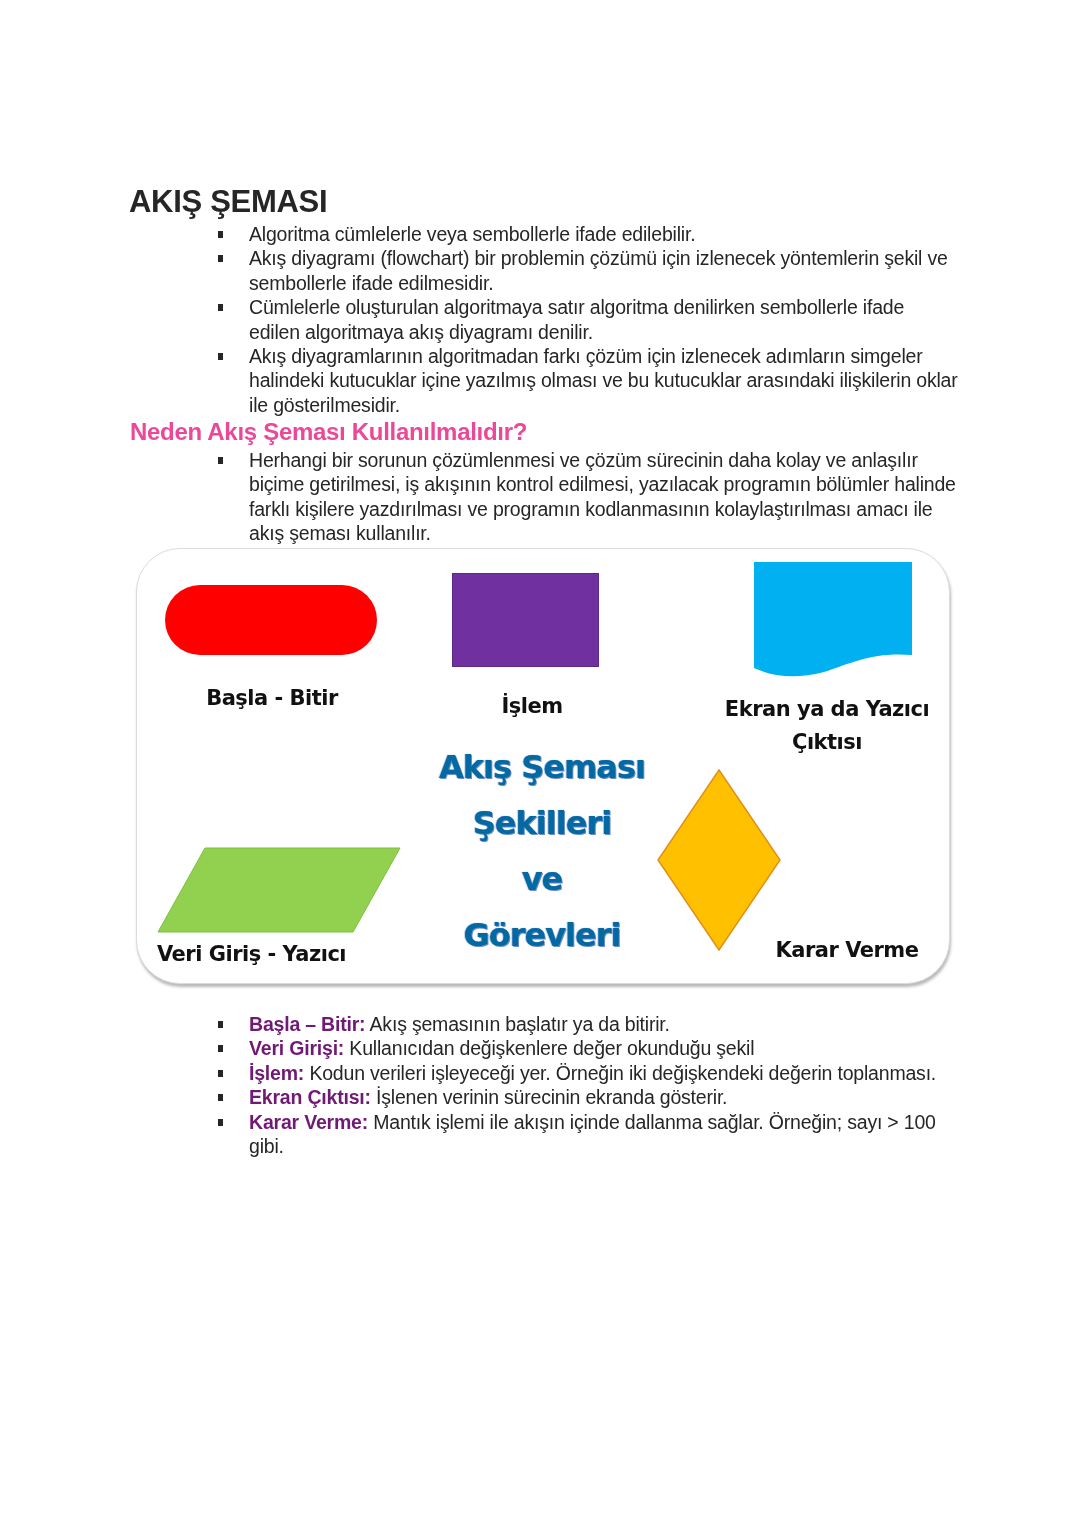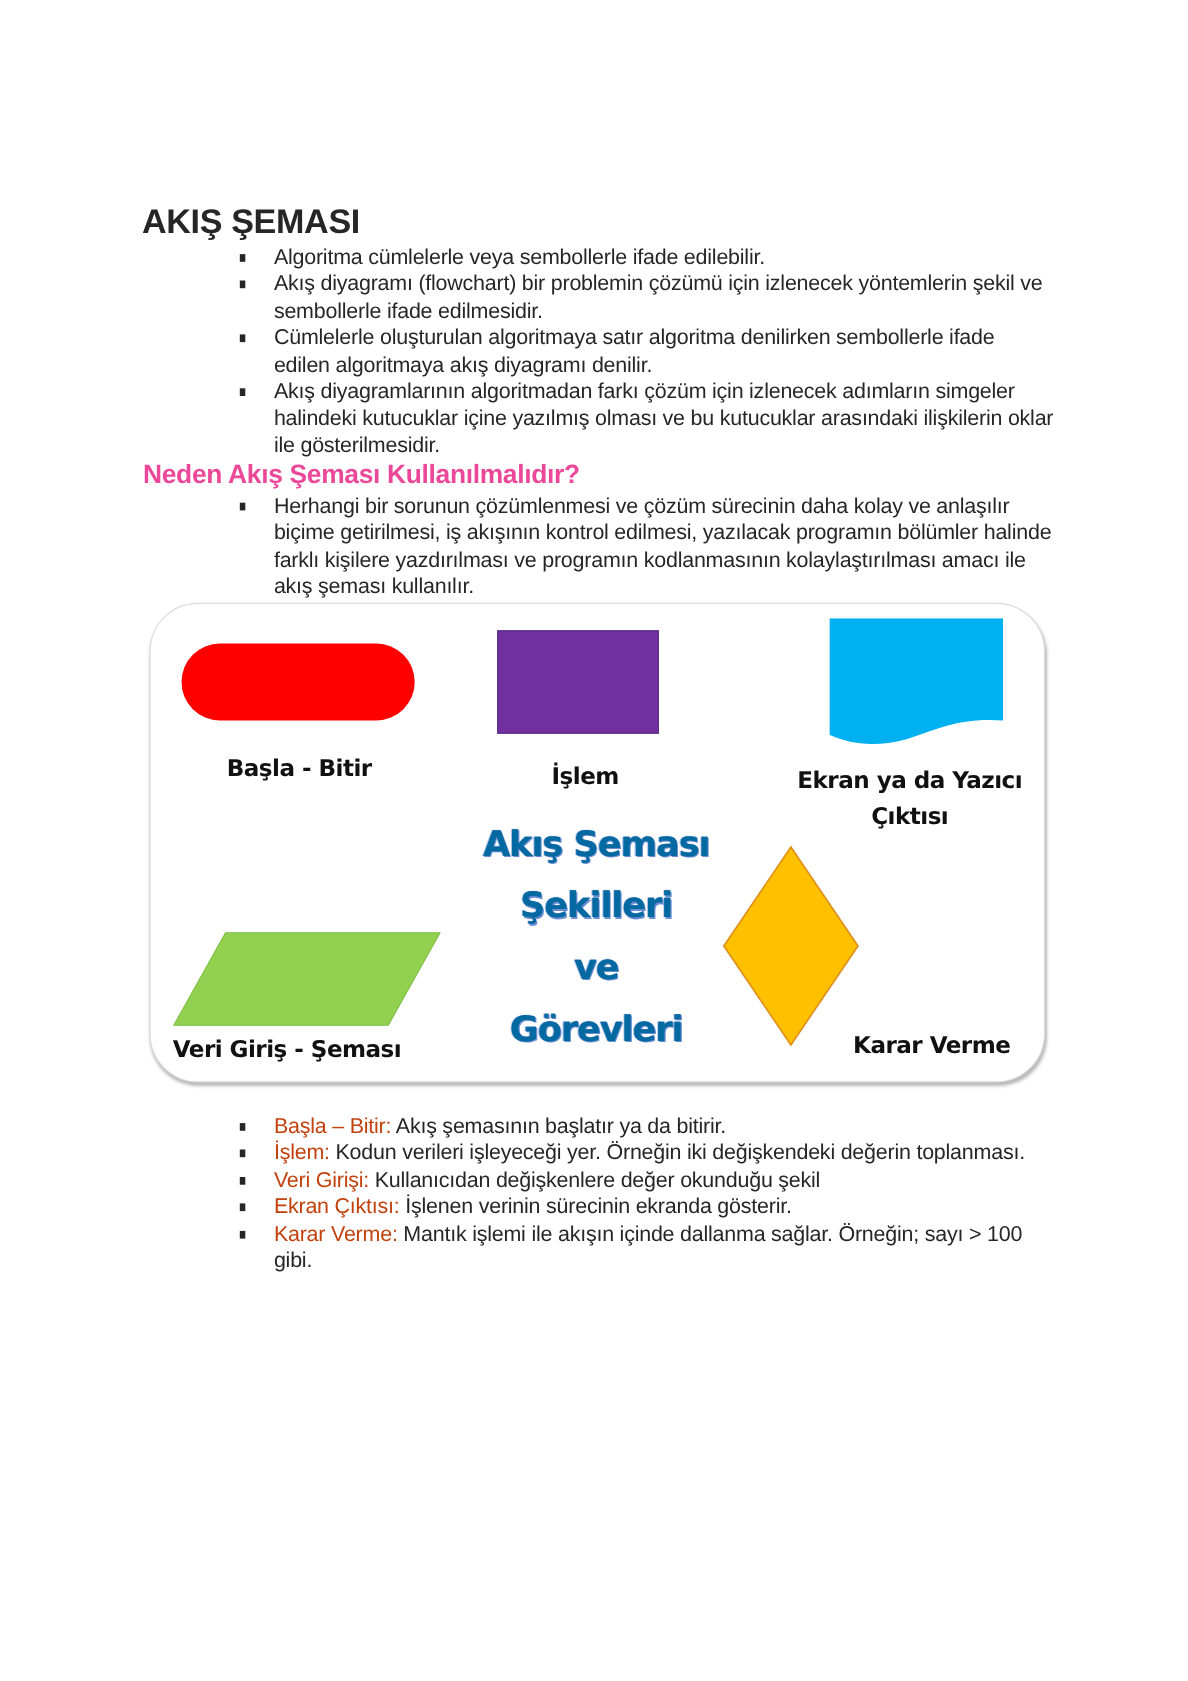--- a/index.html
+++ b/index.html
@@ -18,21 +18,21 @@
       font-size: 24px; color: #ec4899; margin: 0; letter-spacing: -0.3px;
     }
     ul.blist { position: absolute; left: 0; margin: 0; padding: 0; list-style: none; width: 1035px; }
     ul.blist li {
       position: relative; padding-left: 249px; width: 710px;
       font-size: 19.5px; line-height: 24.4px; color: #262626; letter-spacing: -0.2px;
     }
     ul.blist li .bullet {
       position: absolute; left: 218px; top: 9px; width: 5px; height: 7px; background: #262626;
     }
-    ul.blist li b { font-weight: normal; color: #c2410c; }
+    ul.blist li b { font-weight: bold; color: #701a75; }
     #list1 { top: 222px; }
     #list2 { top: 448px; }
     #list3 { top: 1012px; }
 
     .figure {
       position: absolute; left: 136px; top: 548px; width: 812px; height: 434px;
       border-radius: 44px; background: #ffffff;
       border: 1.5px solid #dcdcdc;
       box-shadow: 1px 3px 3px rgba(0,0,0,0.28);
       overflow: hidden;
@@ -88,22 +88,22 @@
 Görevleri</div>
 
   <svg class="shape" style="left:519px; top:220px;" width="126" height="182" viewBox="0 0 126 182">
     <polygon points="63,1 124,91 63,181 2,91" fill="#ffc000" stroke="#e0901a" stroke-width="1.5"></polygon>
   </svg>
   <div class="flabel" style="left:625px; top:385px; width:170px;">Karar Verme</div>
 
   <svg class="shape" style="left:20px; top:298px;" width="244" height="86" viewBox="0 0 244 86">
     <polygon points="48,1 243,1 196,85 1,85" fill="#92d050" stroke="#7dbf40" stroke-width="1"></polygon>
   </svg>
-  <div class="flabel" style="left:20px; top:389px; width:210px; text-align:left;">Veri Giriş - Şeması</div>
+  <div class="flabel" style="left:20px; top:389px; width:210px; text-align:left;">Veri Giriş - Yazıcı</div>
 </div>
 
 <ul class="blist" id="list3">
   <li><span class="bullet"></span><b>Başla – Bitir:</b><span> Akış şemasının başlatır ya da bitirir.</span></li>
+  <li><span class="bullet"></span><b>Veri Girişi:</b><span> Kullanıcıdan değişkenlere değer okunduğu şekil</span></li>
   <li><span class="bullet"></span><b>İşlem:</b><span> Kodun verileri işleyeceği yer. Örneğin iki değişkendeki değerin toplanması.</span></li>
-  <li><span class="bullet"></span><b>Veri Girişi:</b><span> Kullanıcıdan değişkenlere değer okunduğu şekil</span></li>
   <li><span class="bullet"></span><b>Ekran Çıktısı:</b><span> İşlenen verinin sürecinin ekranda gösterir.</span></li>
   <li><span class="bullet"></span><b>Karar Verme:</b><span> Mantık işlemi ile akışın içinde dallanma sağlar. Örneğin; sayı &gt; 100 gibi.</span></li>
 </ul>
 
 </body></html>

